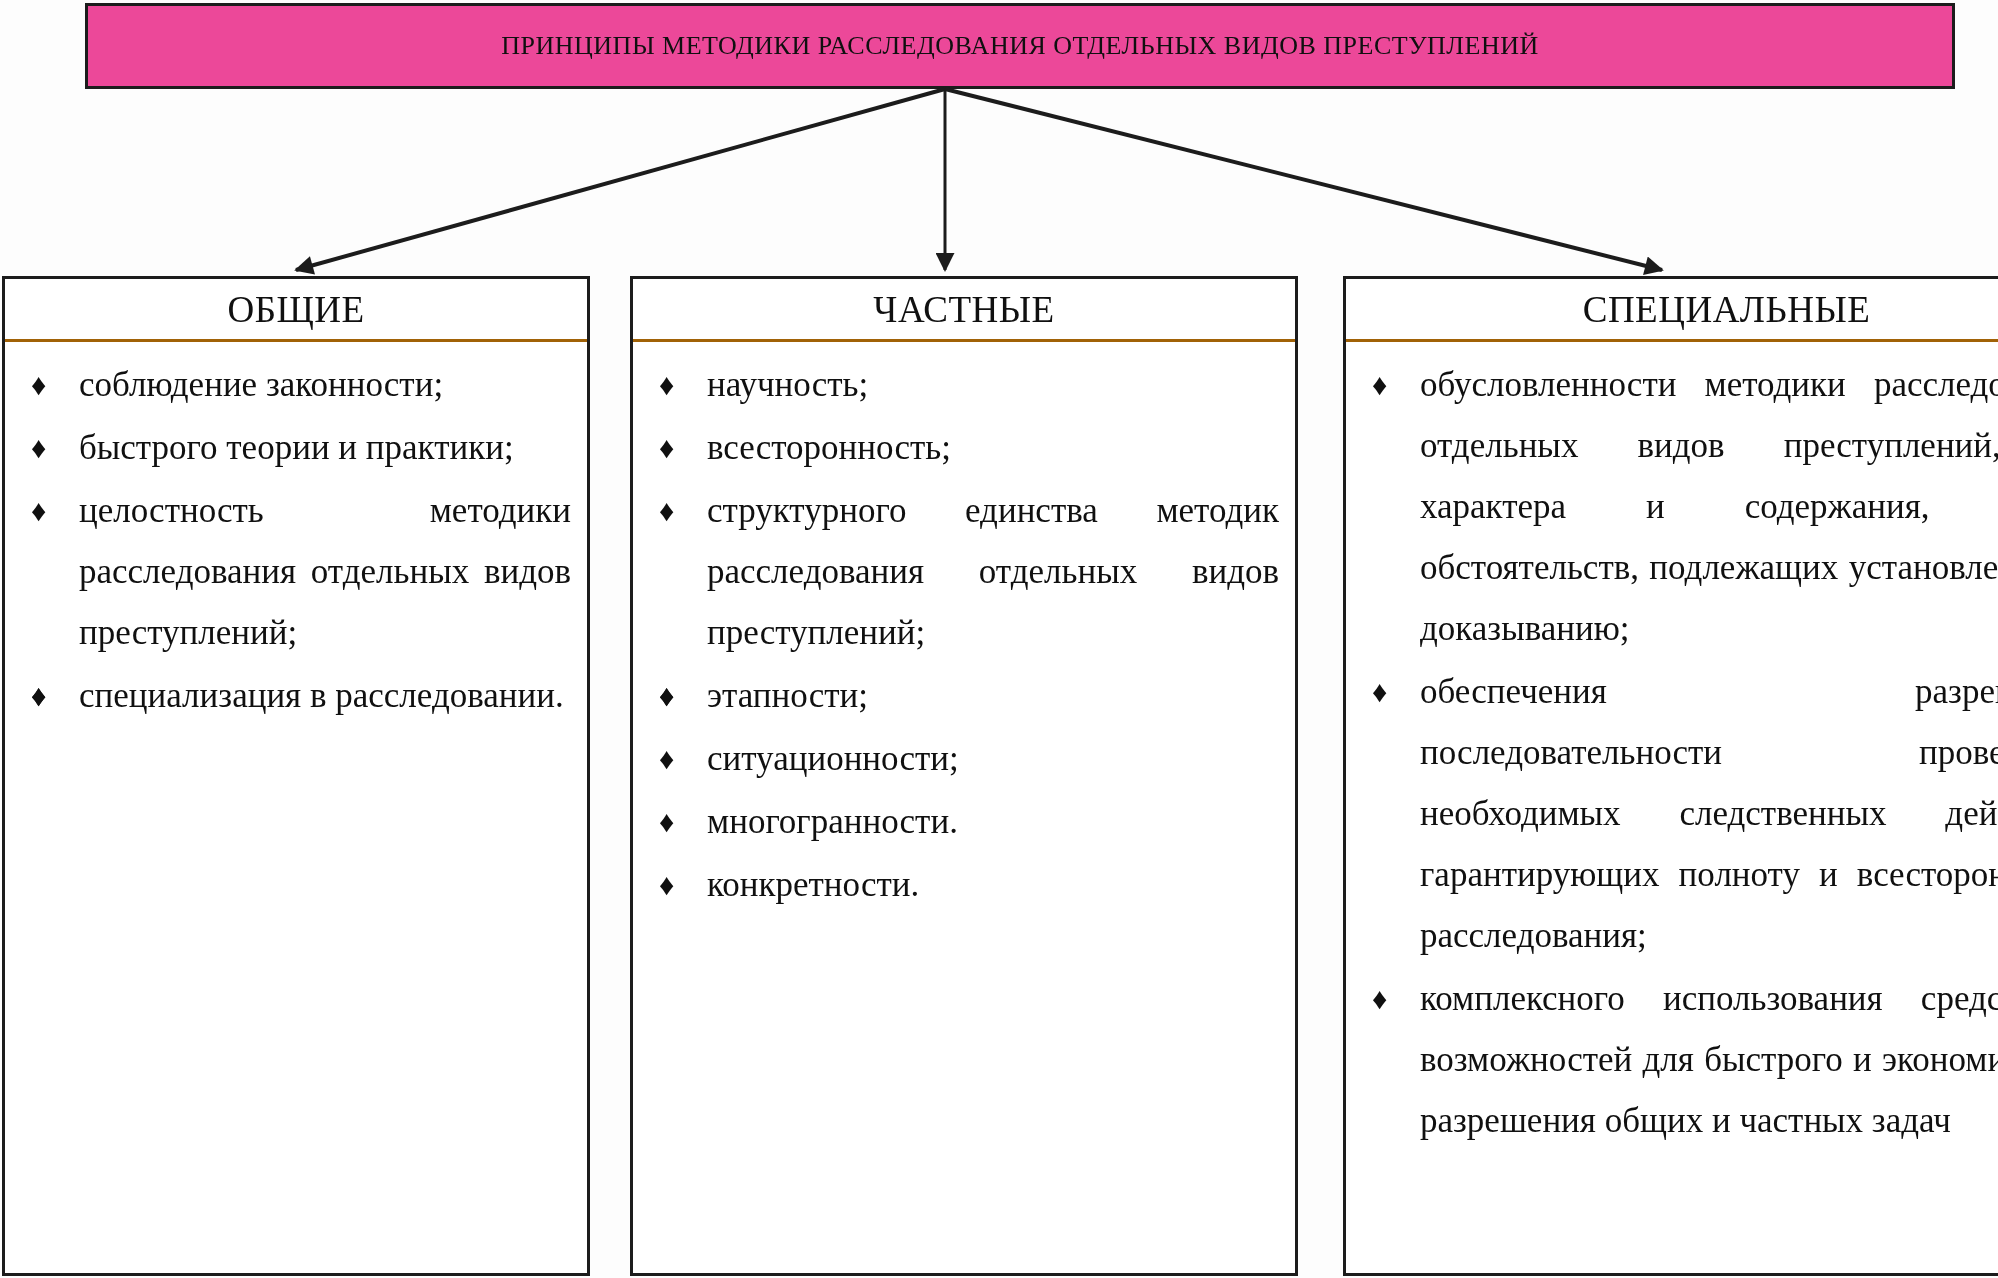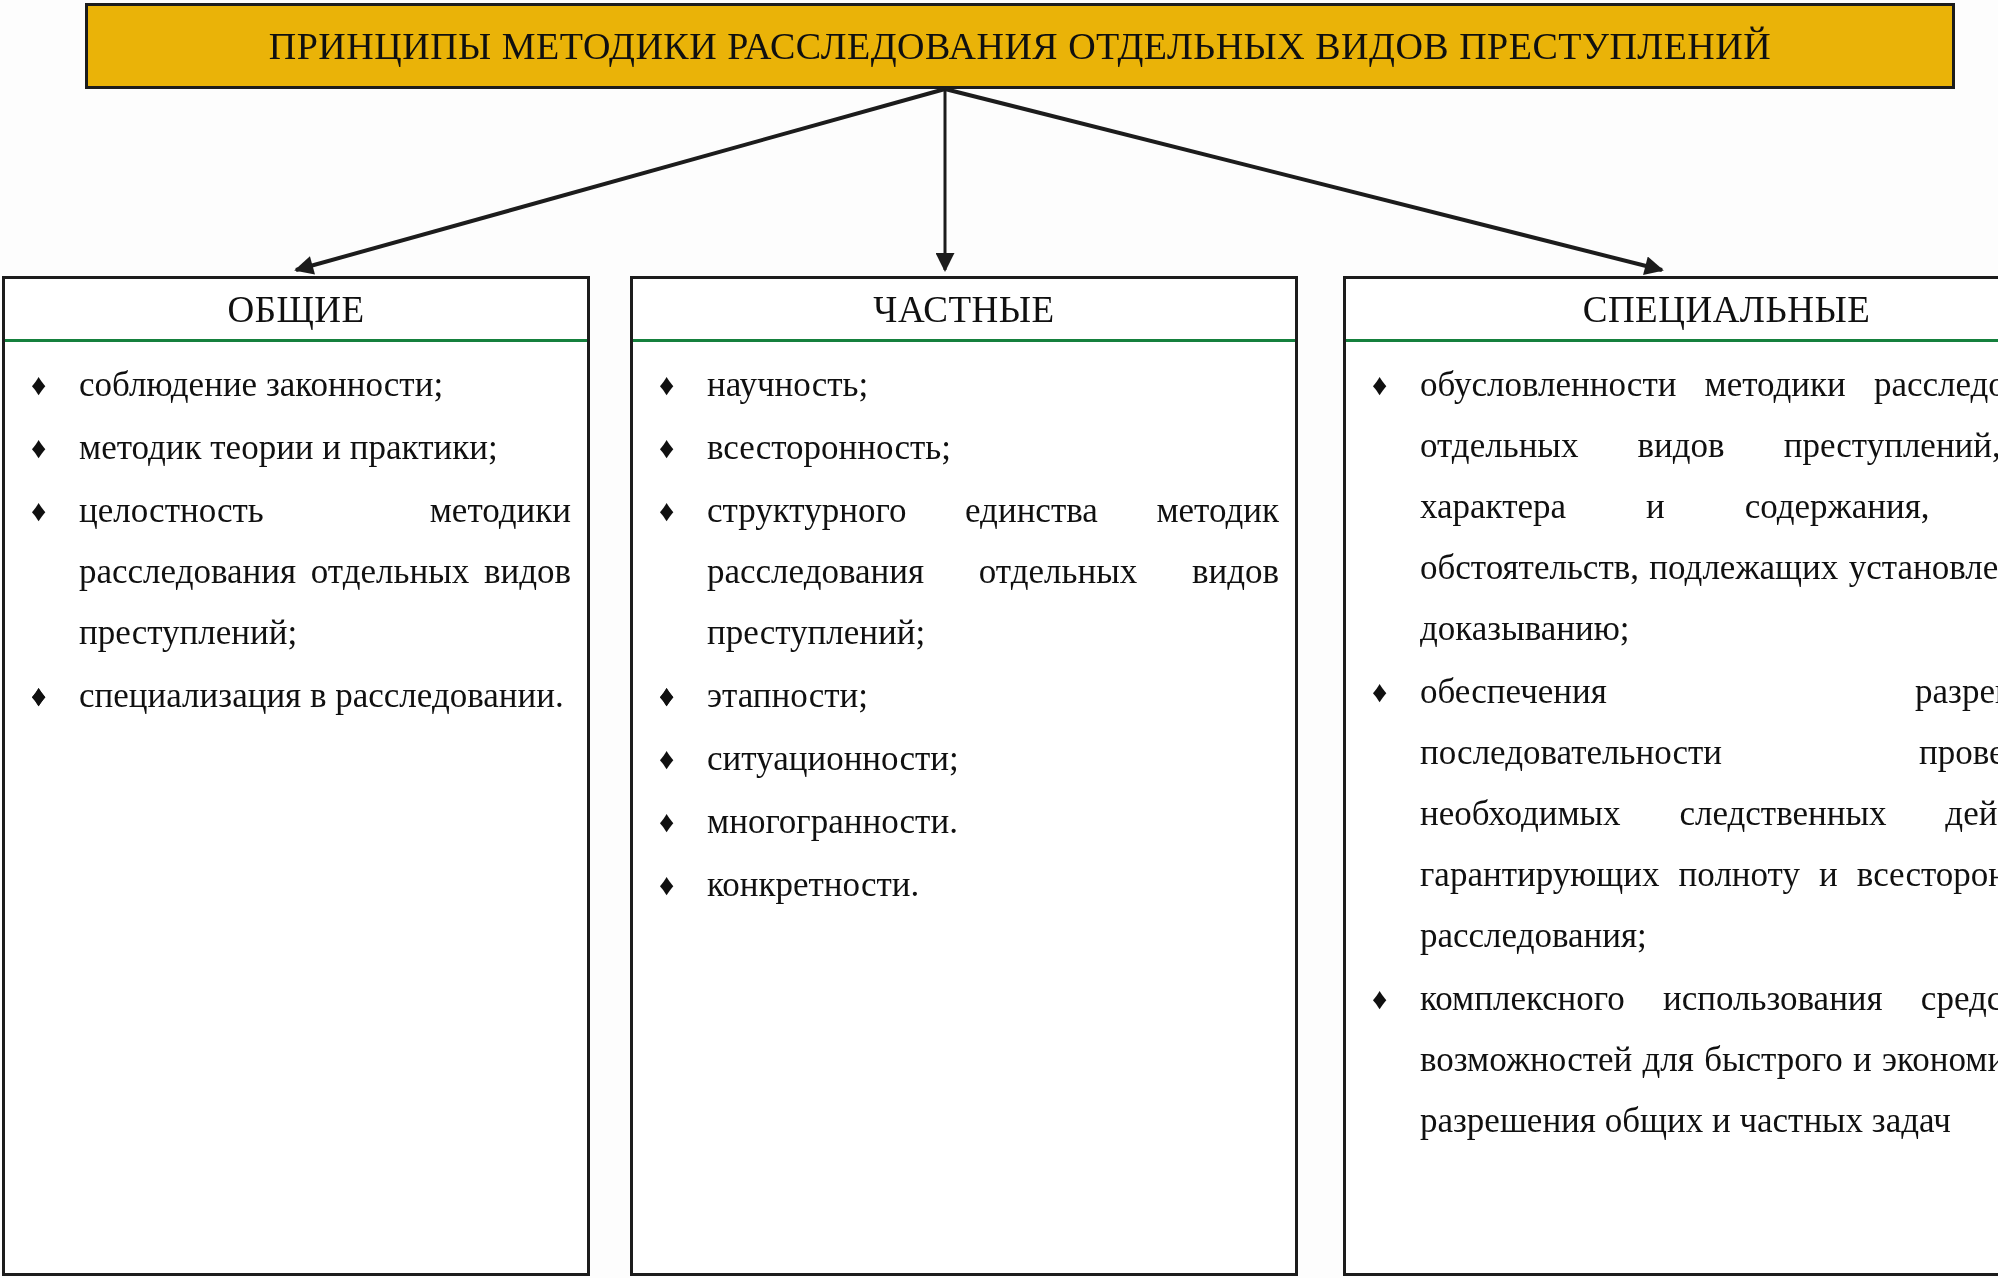--- a/index.html
+++ b/index.html
@@ -6,35 +6,35 @@
   .canvas{
     position:relative;
     width:1998px;height:1278px;
     background:#fdfdfd;
     font-family:"Liberation Serif","DejaVu Serif",serif;
     color:#101010;
     overflow:hidden;
   }
   .title-box{
     position:absolute;left:85px;top:3px;width:1864px;height:80px;
-    border:3px solid #1c1c1c;background:#eab308;
+    border:3px solid #1c1c1c;background:#ec4899;
     display:flex;align-items:center;justify-content:center;
-    font-size:38px;letter-spacing:0.5px;white-space:nowrap;
+    font-size:26px;letter-spacing:0.5px;white-space:nowrap;
   }
   .arrows{position:absolute;left:0;top:0;width:1998px;height:1278px;pointer-events:none;}
   .col{
     position:absolute;top:276px;bottom:2px;
     border:3px solid #1c1c1c;background:#fff;
     box-sizing:border-box;
   }
   .col-general {left:2px;   width:588px;}
   .col-private {left:630px; width:668px;}
   .col-special {left:1343px;width:767px;}
   .col-header{
-    height:60px;border-bottom:3px solid #15803d;
+    height:60px;border-bottom:3px solid #a16207;
     display:flex;align-items:center;justify-content:center;
     font-size:37px;letter-spacing:0.5px;
   }
   .col-body{
     padding:12px 0 0 0;
     overflow:hidden;
     height:calc(100% - 75px);
   }
   .item{
     position:relative;
@@ -68,21 +68,21 @@
     <line x1="945" y1="89" x2="945" y2="270" stroke="#1c1c1c" stroke-width="3" marker-end="url(#ah)"></line>
     <line x1="945" y1="89" x2="1662" y2="270" stroke="#1c1c1c" stroke-width="4" marker-end="url(#ah)"></line>
   </svg>
 
   <div class="col col-general">
     <div class="col-header">
       <span>ОБЩИЕ</span>
     </div>
     <div class="col-body">
         <div class="item"><span class="bullet">♦</span><span>соблюдение законности;</span></div>
-        <div class="item"><span class="bullet">♦</span><span>методик теории и практики;</span></div>
+        <div class="item"><span class="bullet">♦</span><span>быстрого теории и практики;</span></div>
         <div class="item"><span class="bullet">♦</span><span>целостность методики расследования отдельных видов преступлений;</span></div>
         <div class="item"><span class="bullet">♦</span></div>
         <div class="item"><span class="bullet">♦</span><span>специализация в расследовании.</span></div>
       </div>
   </div>
 
   <div class="col col-private">
     <div class="col-header">
       <span>ЧАСТНЫЕ</span>
     </div>

